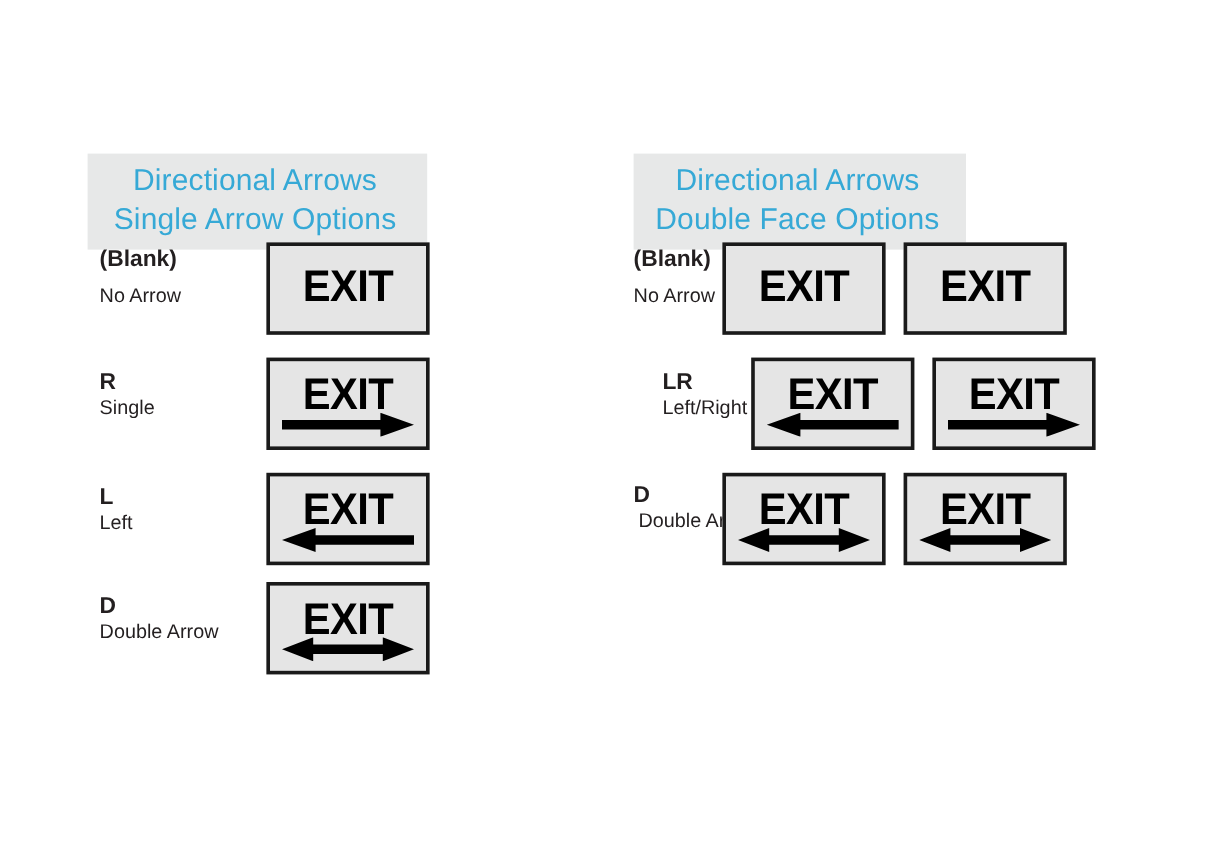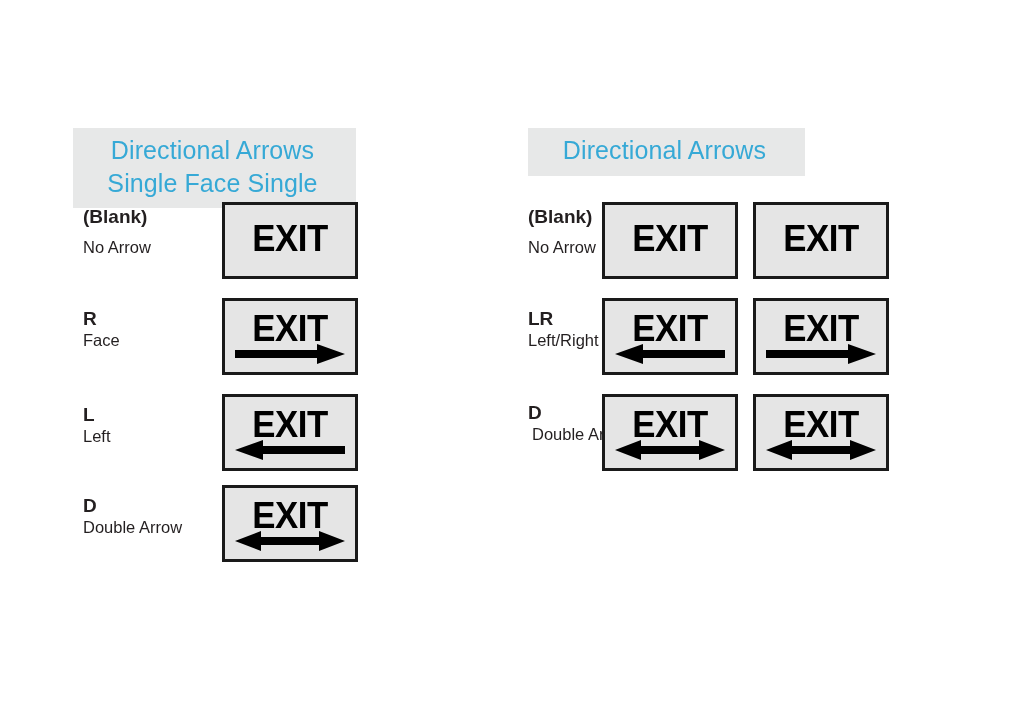--- a/index.html
+++ b/index.html
@@ -114,39 +114,39 @@
   .panel-double .sign-a { left: 74px; }
   .panel-double .sign-b { left: 225px; }
 </style>
 </head>
 <body>
 
 <div class="panel panel-single">
 
   <div class="panel-header">
     <span class="hline">Directional Arrows</span>
-    <span class="hline">Single Face Single</span>
+    <span class="hline">Single Arrow Options</span>
   </div>
 
   <div class="rows" style="width:283px;">
 
     <div class="row" style="top:0px;">
       <div class="labels spaced" style="top:4px;">
         <span class="code">(Blank)</span>
         <span class="desc">No Arrow</span>
       </div>
       <div class="sign sign-a noarrow" style="top:0px;">
         <span class="exit-word">EXIT</span>
       </div>
     </div>
 
     <div class="row" style="top:96px;">
       <div class="labels tight" style="top:10px;">
         <span class="code">R</span>
-        <span class="desc">Face</span>
+        <span class="desc">Single</span>
       </div>
       <div class="sign sign-a" style="top:0px;">
         <span class="exit-word">EXIT</span>
         <span class="arrow-slot">
           <svg viewBox="0 0 110 20" preserveAspectRatio="none">
             <path d="M0 6 L82 6 L82 0 L110 10 L82 20 L82 14 L0 14 Z" fill="#000"></path>
           </svg>
         </span>
       </div>
     </div>
@@ -181,38 +181,39 @@
       </div>
     </div>
 
   </div>
 </div>
 
 <div class="panel panel-double">
 
   <div class="panel-header">
     <span class="hline">Directional Arrows</span>
+    <span class="hline">Double Face Options</span>
   </div>
 
   <div class="rows" style="width:361px;">
 
     <div class="row" style="top:0px;">
       <div class="labels spaced" style="top:4px;">
         <span class="code">(Blank)</span>
         <span class="desc">No Arrow</span>
       </div>
       <div class="sign sign-a noarrow" style="top:0px;">
         <span class="exit-word">EXIT</span>
       </div>
       <div class="sign sign-b noarrow" style="top:0px;">
         <span class="exit-word">EXIT</span>
       </div>
     </div>
 
-    <div class="row" style="top:96px;">
+    <div class="row" style="top:96px;margin-left:24px;">
       <div class="labels tight" style="top:10px;">
         <span class="code">LR</span>
         <span class="desc">Left/Right Arrow</span>
       </div>
       <div class="sign sign-a" style="top:0px;">
         <span class="exit-word">EXIT</span>
         <span class="arrow-slot">
           <svg viewBox="0 0 110 20" preserveAspectRatio="none">
             <path d="M110 6 L28 6 L28 0 L0 10 L28 20 L28 14 L110 14 Z" fill="#000"></path>
           </svg>

